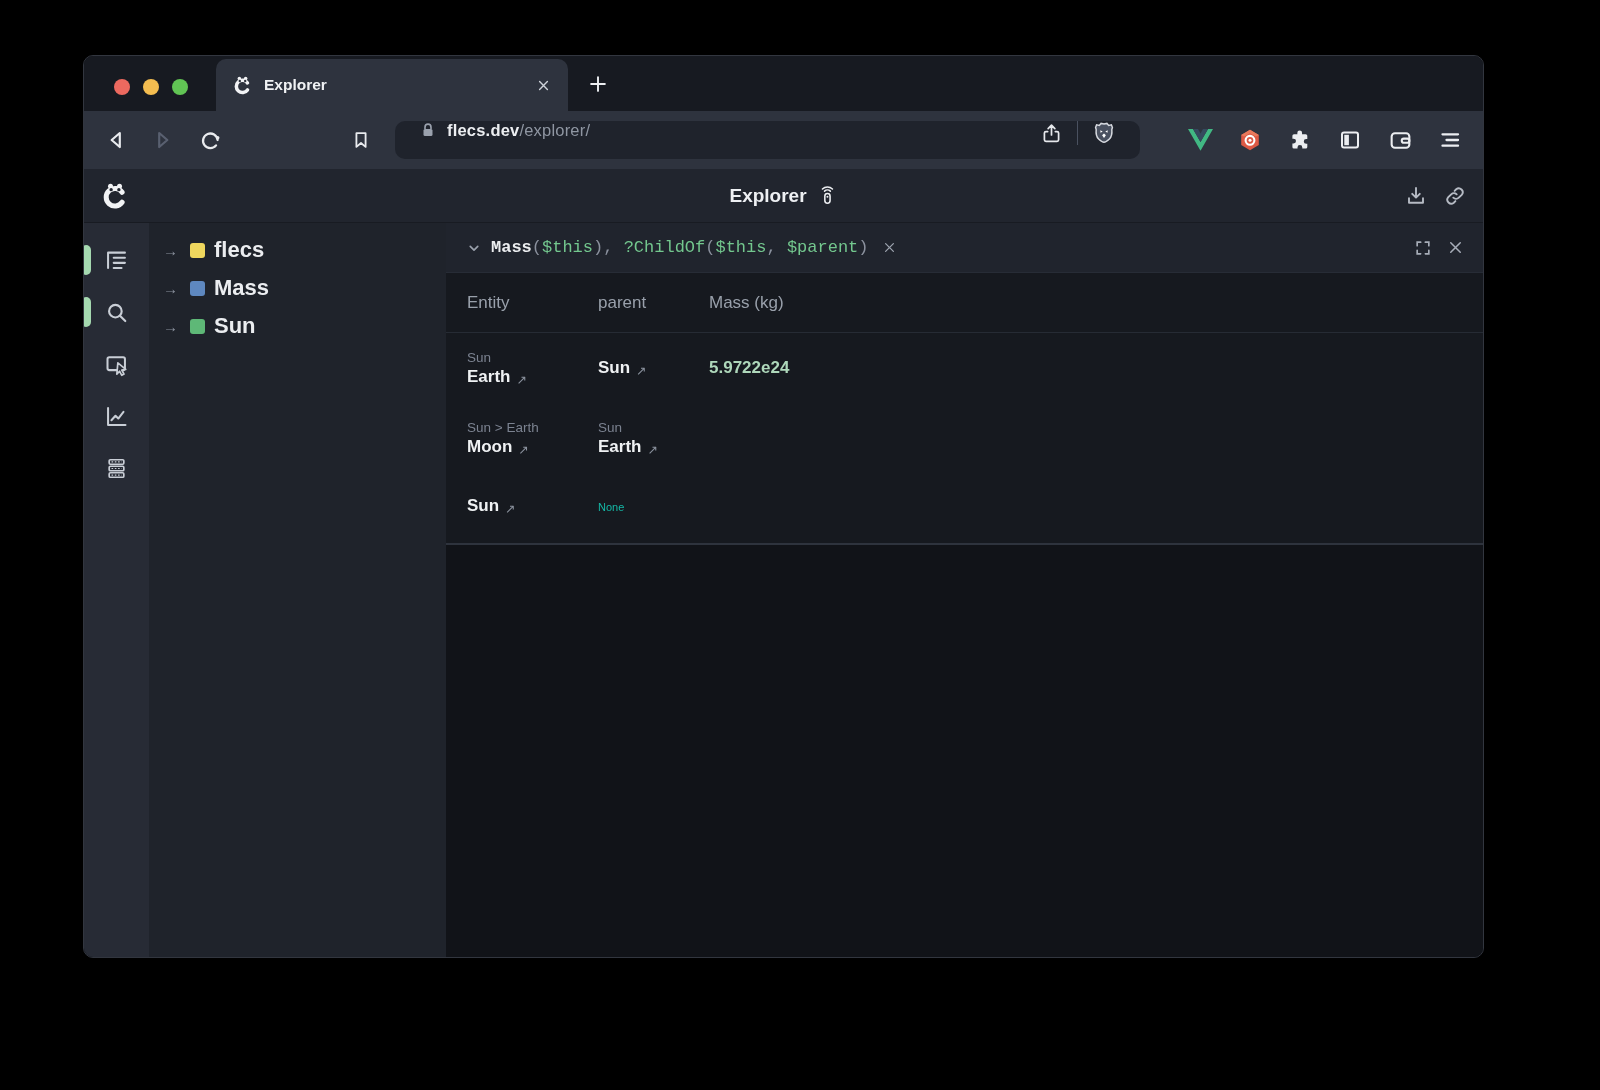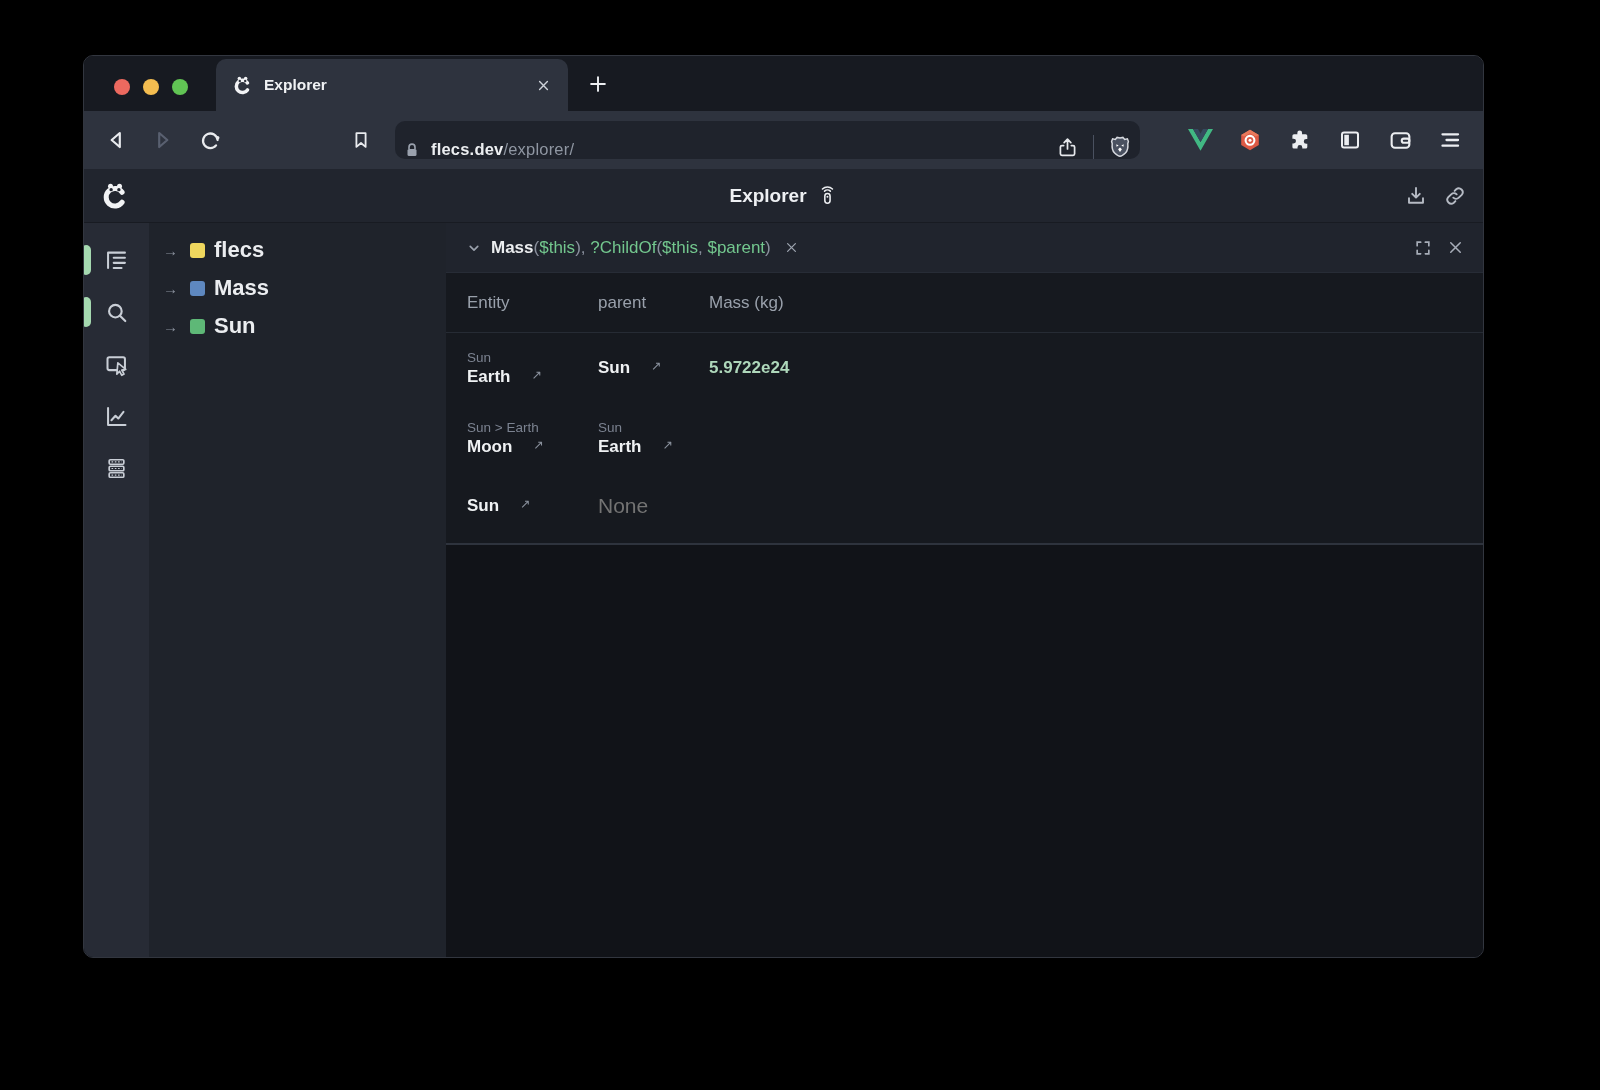--- a/index.html
+++ b/index.html
@@ -17,21 +17,21 @@
   .tab { position:absolute; left:132px; bottom:0; width:352px; height:52px; background:#2e333e;
          border-radius:10px 10px 0 0; display:flex; align-items:center; padding:0 16px; gap:11px; }
   .tab-title { color:#f0f2f4; font-size:15.5px; font-weight:600; flex:1; }
   .newtab { position:absolute; left:502px; top:16px; width:24px; height:24px; display:flex; align-items:center; justify-content:center; }
 
   
   .toolbar { height:58px; background:#2e333e; display:flex; align-items:center; padding-left:18px; }
   .tbtn { width:28px; height:28px; display:flex; align-items:center; justify-content:center; margin-right:19px; }
   .tbtn.bookmark { margin-left:104px; margin-right:0; }
   .urlbar { margin-left:20px; width:745px; height:38px; background:#1f232c; border-radius:10px;
-            display:flex; align-items:flex-end; padding:0 8px; }
+            display:flex; align-items:flex-start; padding:0 24px; }
   .url-text { margin-left:10px; font-size:16.5px; color:#eceef1; font-weight:600; letter-spacing:.2px; }
   .url-path { color:#8f96a2; font-weight:400; }
   .url-right { margin-left:auto; display:flex; align-items:center; }
   .url-div { width:1px; height:24px; background:#4a5160; margin:0 14px; }
   .extgroup { margin-left:auto; padding-right:20px; display:flex; align-items:center; gap:24px; }
   .extgroup > span { display:flex; align-items:center; justify-content:center; width:26px; height:26px; }
 
   
   .appheader { position:relative; height:54px; background:#21252e; display:flex; align-items:center; border-bottom:1px solid #181b22; }
   .app-logo { position:absolute; left:16px; top:12px; }
@@ -49,38 +49,38 @@
 
   .treepanel { width:297px; background:#1f232b; padding-top:8px; }
   .tree-item { height:38px; display:flex; align-items:center; padding-left:14px; gap:9px; cursor:default; }
   .tree-arrow { color:#8a919d; font-size:15px; width:18px; }
   .tree-square { width:15px; height:15px; border-radius:3px; }
   .tree-label { color:#ebedf0; font-size:22px; font-weight:600; }
 
   .rightpanel { flex:1; background:#111318; }
   .query-panel { background:#16191f; border-bottom:2px solid #2e333d; }
   .query-head { height:50px; background:#20242d; border-bottom:1px solid #272c36; display:flex; align-items:center; padding:0 18px; }
-  .query-code { margin-left:7px; font-family:Liberation Sans, sans-serif; font-size:17px; white-space:pre; }
+  .query-code { margin-left:7px; font-family:Liberation Mono, monospace; font-size:17px; white-space:pre; }
   .t-w { color:#eceef0; font-weight:bold; }
   .t-g { color:#73c78e; }
   .t-d { color:#8b919e; }
   .q-close { margin-left:12px; display:flex; }
   .qh-right { margin-left:auto; display:flex; align-items:center; gap:13px; }
   .qh-right > span { display:flex; }
 
   .thead, .trow { display:grid; grid-template-columns:131px 111px 1fr; padding:0 21px; align-items:center; }
   .thead { height:60px; color:#99a0ab; font-size:17px; border-bottom:1px solid #262b34; }
   .trow { min-height:70px; }
   .trow.last { min-height:66px; }
   .cell2 { display:flex; flex-direction:column; justify-content:center; gap:2px; }
   .crumb { font-size:13.5px; color:#7b8290; }
-  .ename { font-size:17px; color:#eff1f3; font-weight:600; display:flex; align-items:flex-start; gap:21px; cursor:pointer; }
+  .ename { font-size:17px; color:#eff1f3; font-weight:600; display:flex; align-items:flex-end; gap:6px; cursor:pointer; }
   .goto { color:#8a919d; font-size:12.5px; font-weight:400; }
   .mass { color:#aed7ba; font-size:17px; font-weight:600; }
-  .none { color:#737373; font-size:21px; }
+  .none { color:#14b8a6; font-size:11px; }
   .results-pad { height:4px; }
 
   svg { display:block; }
 </style>
 </head>
 <body>
 
 <div class="window">
 
   <div class="tabbar">

